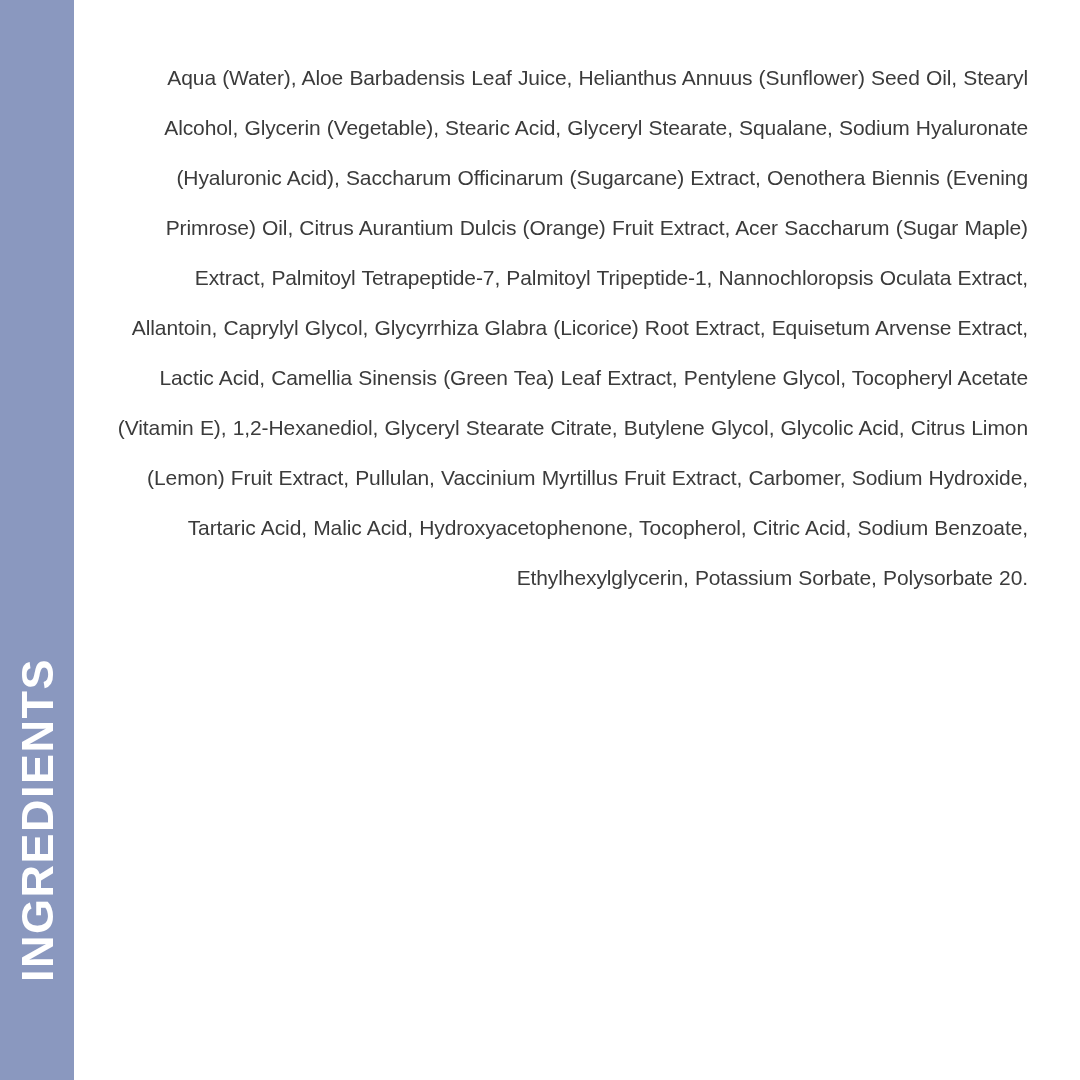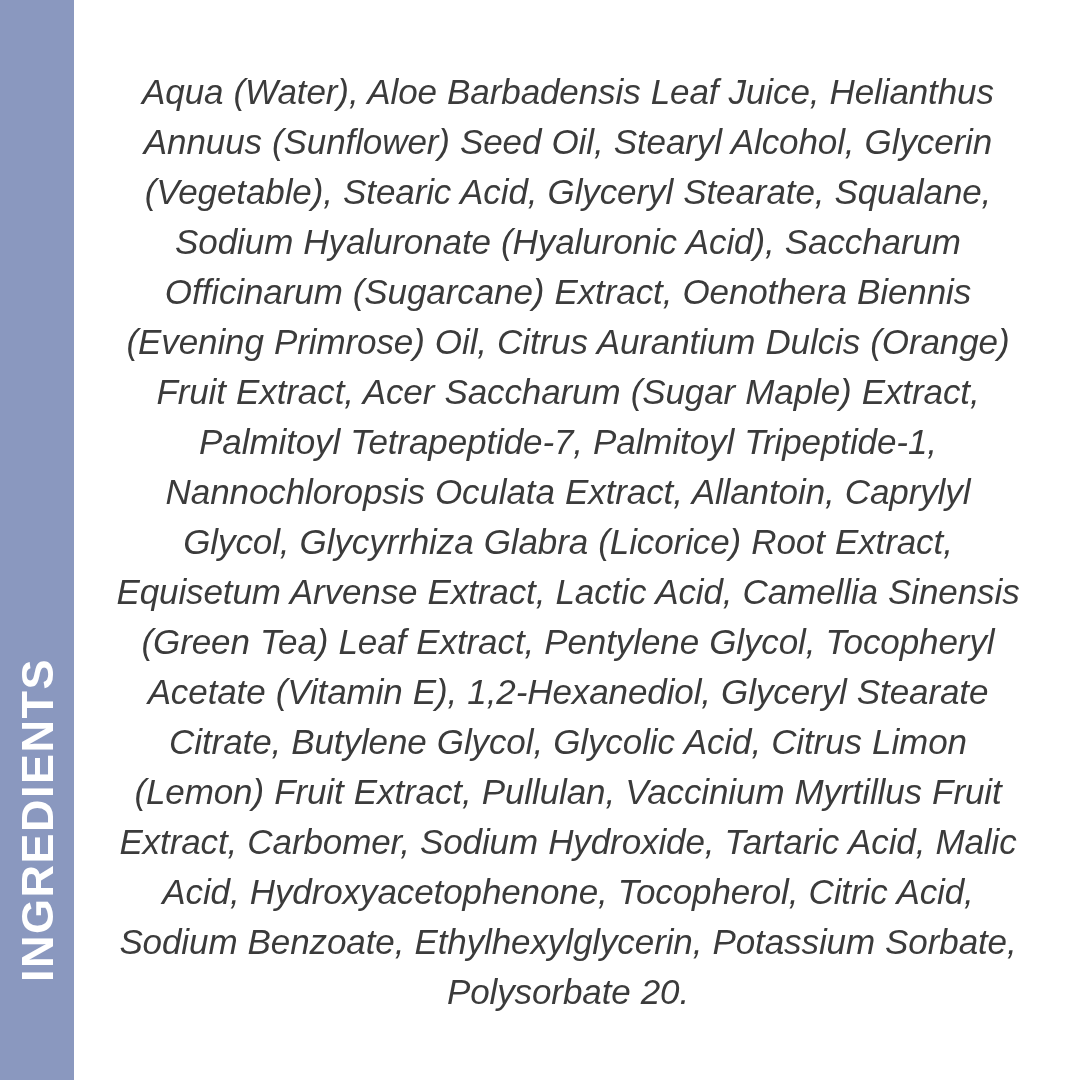--- a/index.html
+++ b/index.html
@@ -47,26 +47,25 @@
   }
   .content {
     flex: 1 1 auto;
     position: relative;
     padding: 32px 52px 0 34px;
     box-sizing: border-box;
   }
   .ingredients-text {
     color: #3b3b3b;
     font-family: "Liberation Sans", sans-serif;
-    font-size: 35px;
+    font-size: 21px;
     line-height: 50px;
     letter-spacing: -0.1px;
-    text-align: center;
+    text-align: right;
     word-spacing: 0.5px;
-    font-style: italic;
   }
 </style>
 </head>
 <body>
 
 <div class="panel">
   <div class="sidebar">
     <span class="sidebar-label">INGREDIENTS</span>
   </div>
   <div class="content">

